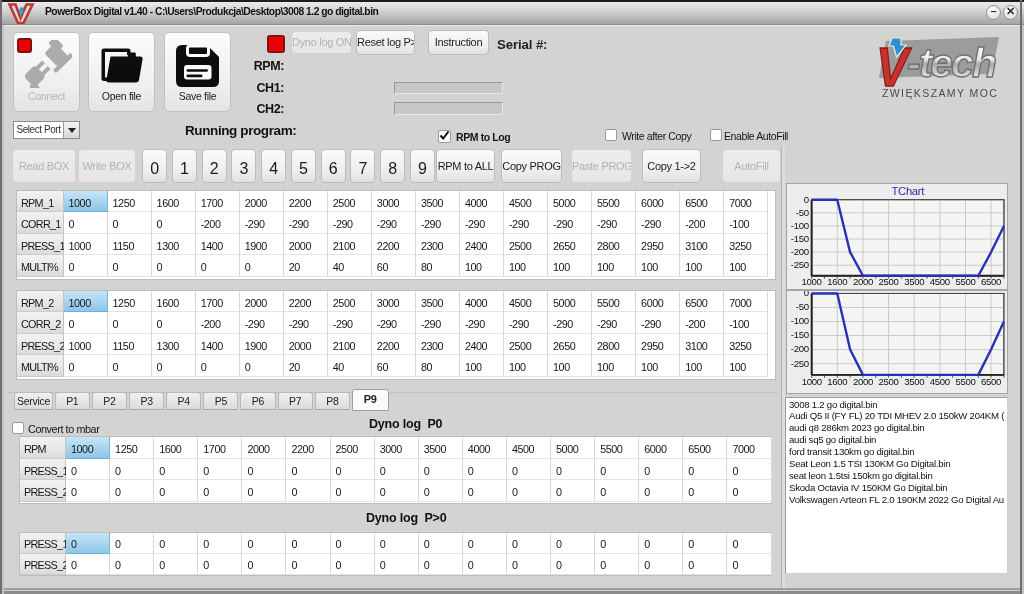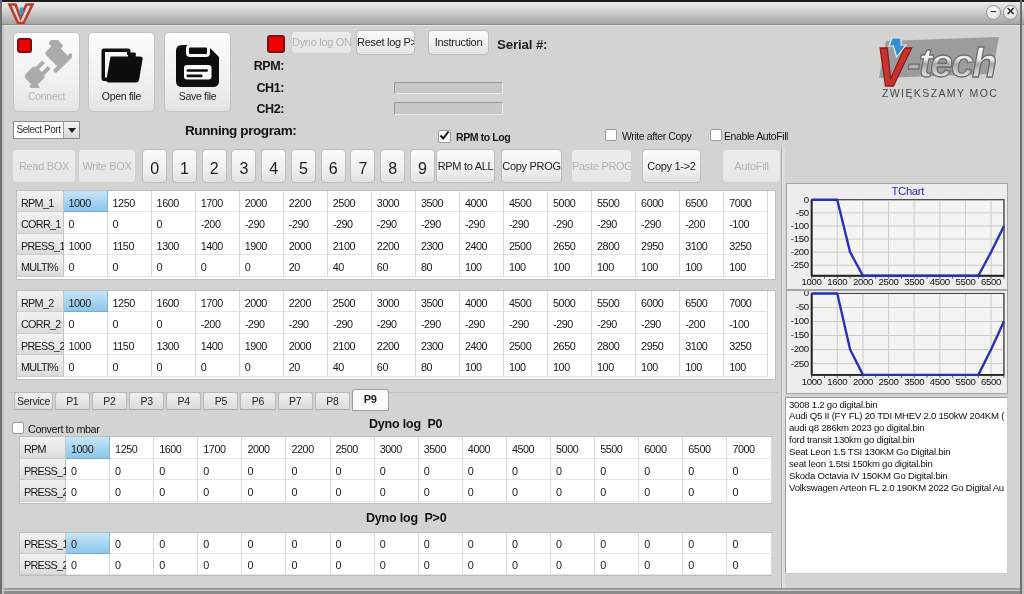--- a/index.html
+++ b/index.html
@@ -37,20 +37,21 @@
 #lbox{position:absolute;left:785px;top:397px;width:223px;height:177px;background:#fff;border:1px solid #9b9b9b;border-bottom-color:#cfcfcf;border-right-color:#cfcfcf;overflow:hidden;padding:0.5px 0 0 3px;}
 #lbox div{font-size:9.6px;line-height:11.9px;white-space:nowrap;color:#111;letter-spacing:-0.25px;}
 .dtitle{position:absolute;font-size:12.5px;font-weight:bold;color:#101010;letter-spacing:-0.2px;}
 </style></head><body>
 <div id="app">
 <div id="tbar"></div>
     <svg class="abs" style="left:7px;top:3px;" width="30" height="21" viewBox="0 0 30 21">
 <path d="M2.5,1.5 L8.5,1.5 L13.5,15 L19.5,1.5 L25.5,1.5 L16.5,20 L11,20 Z" fill="#d8dde2" stroke="#c0392b" stroke-width="2.6"></path>
 <path d="M13.2,4.5 L16.8,4.5 L15.2,8.2 L17.2,8.2 L12.8,14.5 L13.8,9.8 L11.8,9.8 Z" fill="#2e9fd4"></path>
 </svg>
+    <div id="ttext">PowerBox Digital v1.40 - C:\Users\Produkcja\Desktop\3008 1.2 go digital.bin</div>
     <div class="wbtn" style="left:986px;font-size:11px;line-height:10px;">–</div>
     <div class="wbtn" style="left:1003px;font-size:11px;line-height:11px;">✕</div>
     <div class="bigbtn" style="left:13px;top:32px;">
       <div class="lbl" style="color:#b5b5b5;">Connect</div>
     </div>
     <div class="redsq" style="left:17px;top:38px;width:15px;height:15px;"></div>
     <svg class="abs" style="left:22px;top:40px;" width="50" height="48" viewBox="0 0 50 48">
 <g fill="#ababab" transform="translate(24,25) rotate(-45)">
 <rect x="-24" y="-8" width="16" height="16" rx="4"></rect>
 <rect x="-27" y="3" width="7" height="9" rx="2"></rect>
@@ -259,20 +260,21 @@
       <text class="al" x="102.4" y="96" text-anchor="middle">2500</text>
       <text class="al" x="128.5" y="96" text-anchor="middle">3500</text>
       <text class="al" x="154.7" y="96" text-anchor="middle">4500</text>
       <text class="al" x="180.8" y="96" text-anchor="middle">5500</text>
       <text class="al" x="206.9" y="96" text-anchor="middle">6500</text>
 </svg>
     <div id="lbox">
       <div>3008 1.2 go digital.bin</div>
       <div>Audi Q5 II (FY FL) 20 TDI MHEV 2.0 150kW 204KM (</div>
       <div>audi q8 286km 2023 go digital.bin</div>
+      <div>audi sq5 go digital.bin</div>
       <div>ford transit 130km go digital.bin</div>
       <div>Seat Leon 1.5 TSI 130KM Go Digital.bin</div>
       <div>seat leon 1.5tsi 150km go digital.bin</div>
       <div>Skoda Octavia IV 150KM Go Digital.bin</div>
       <div>Volkswagen Arteon FL 2.0 190KM 2022 Go Digital Au</div>
     </div>
     <svg class="abs" style="left:866px;top:30px;" width="156" height="70" viewBox="0 0 156 70">
 <defs>
         <linearGradient id="sil" x1="0" y1="0" x2="0" y2="1">
 <stop offset="0" stop-color="#ffffff"></stop>

